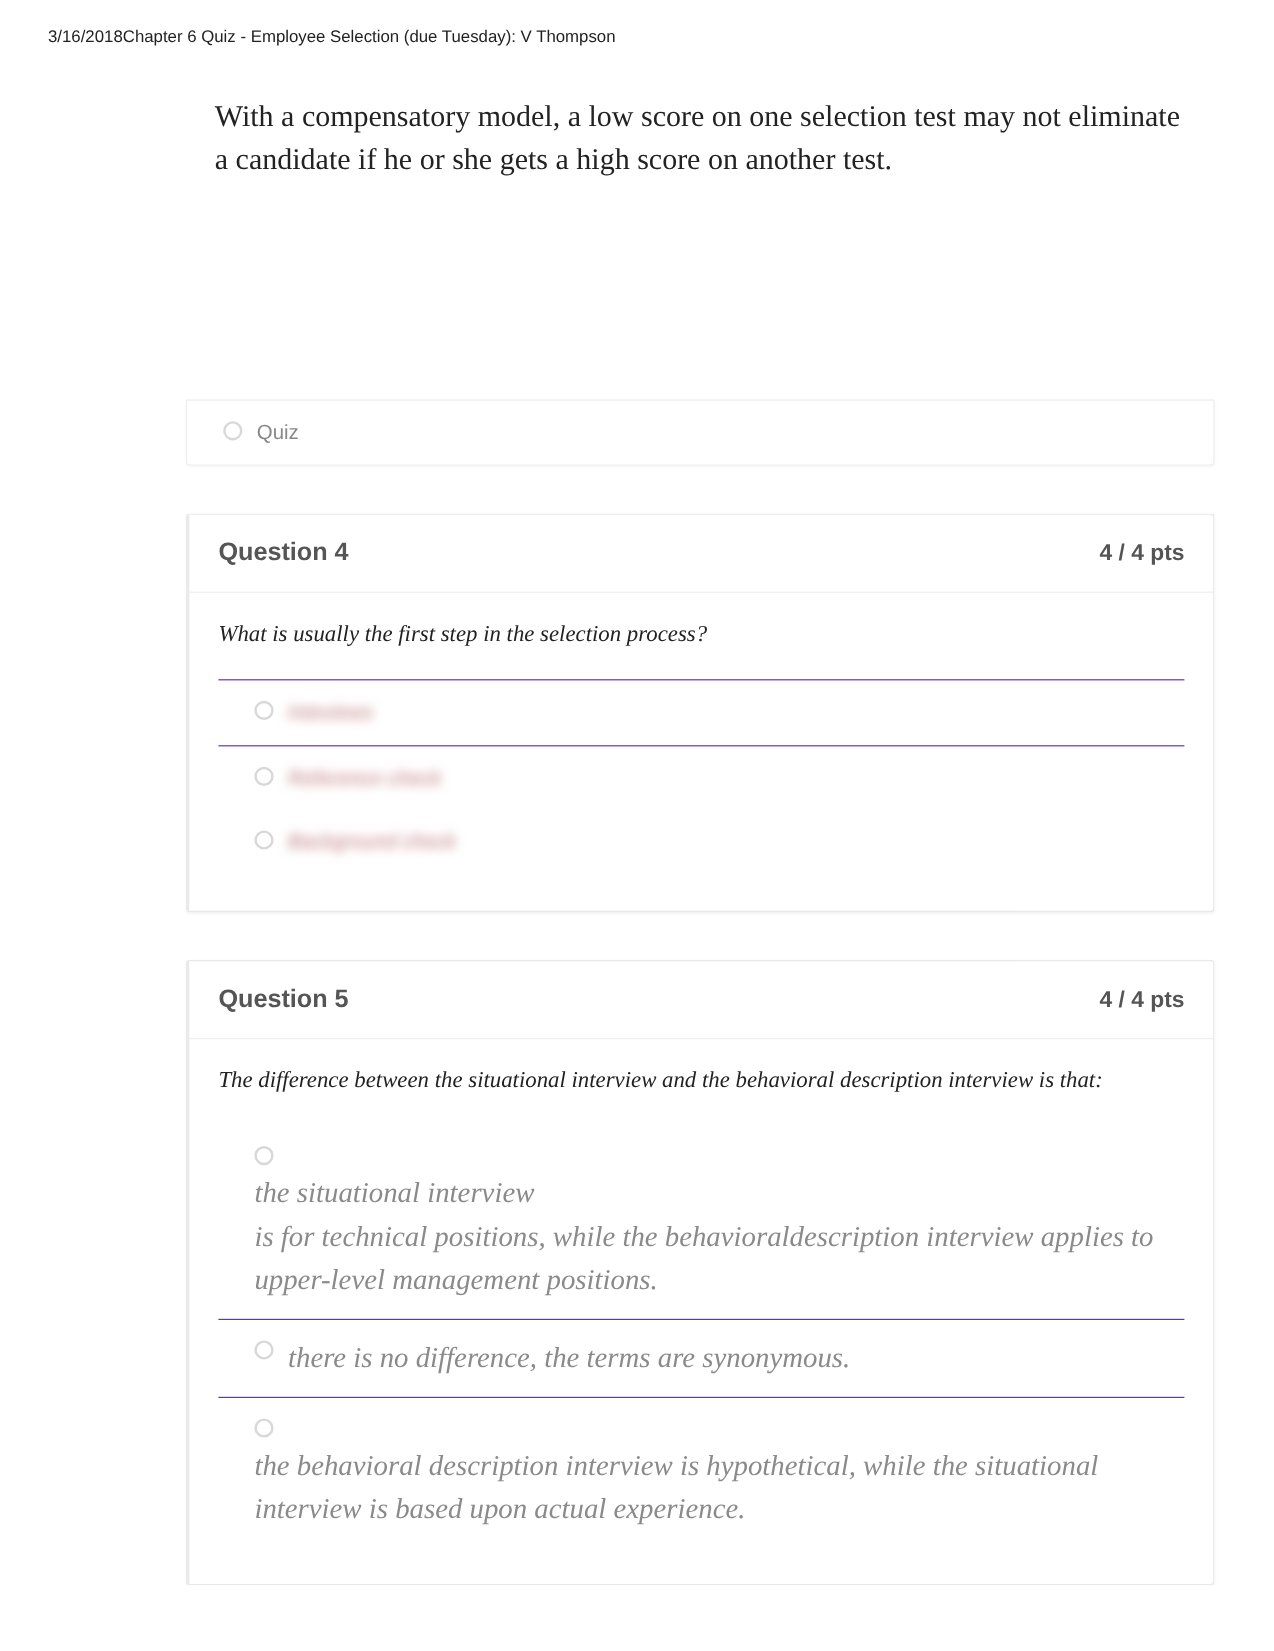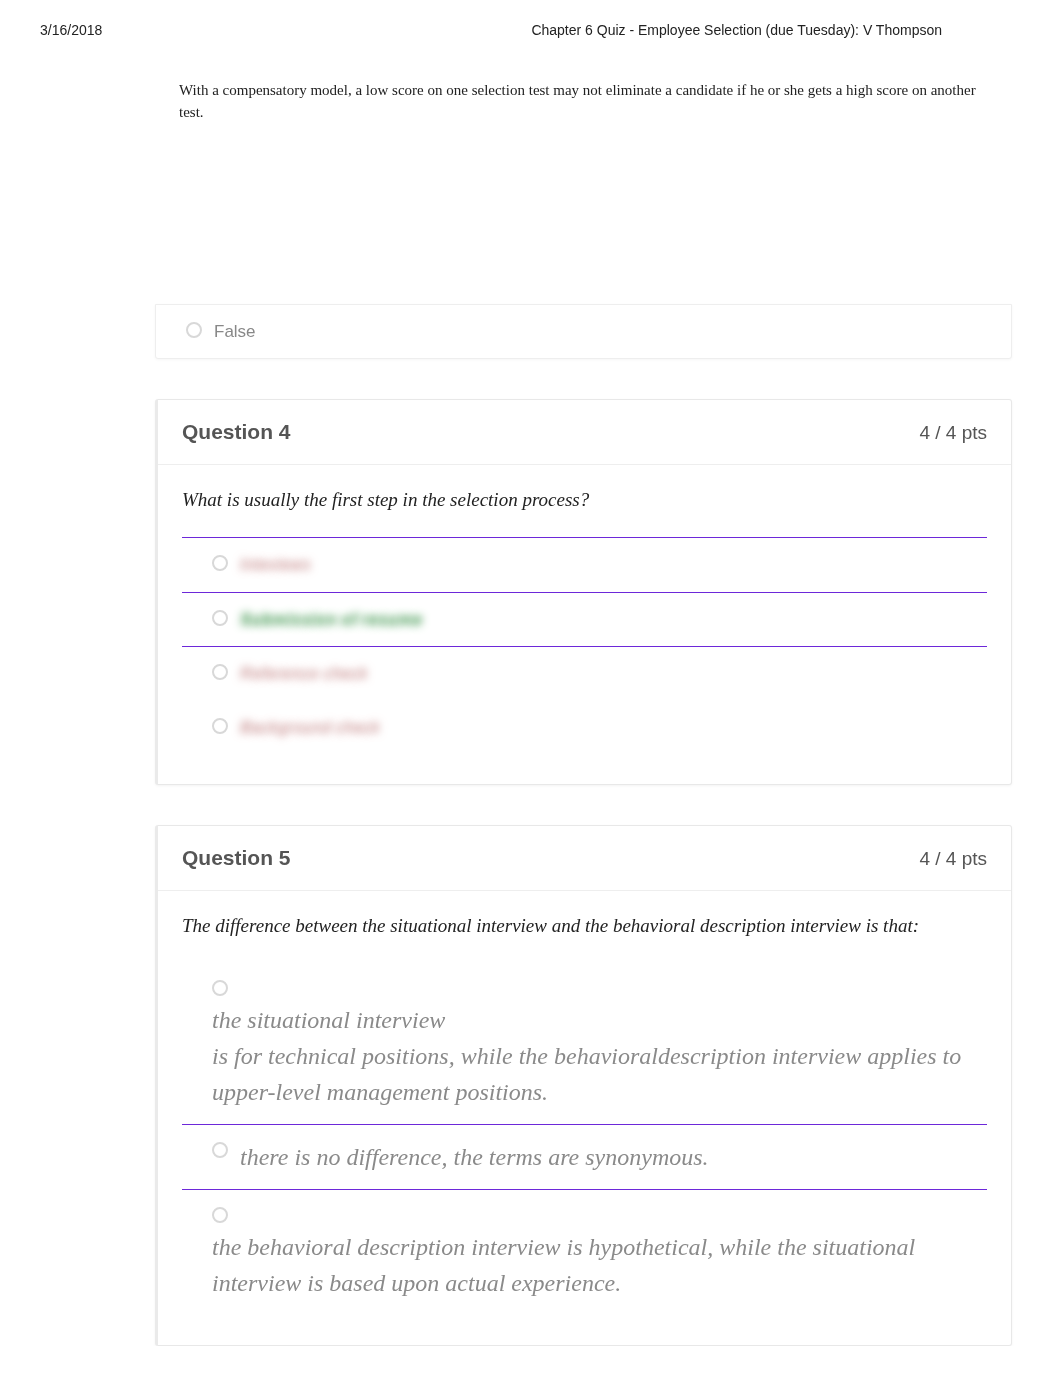--- a/index.html
+++ b/index.html
@@ -19,29 +19,29 @@
       padding: 22px 40px 10px 40px;
       font-size: 14px;
       color: #222;
     }
     .header-date {
       flex: 0 0 auto;
       text-align: center;
     }
     .header-title {
       flex: 1;
-      text-align: right;
+      text-align: left;
     }
     .content {
       margin-left: 155px;
       margin-right: 50px;
     }
     .stem-text {
       font-family: Georgia, 'Times New Roman', serif;
-      font-size: 15px;
+      font-size: 25px;
       line-height: 1.45;
       color: #222;
       margin: 32px 24px 0 24px;
     }
     .question-card {
       margin-top: 40px;
       background: #ffffff;
       border: 1px solid #e8e8e8;
       border-left: 3px solid #eaeaea;
       border-radius: 3px;
@@ -58,21 +58,21 @@
       padding: 20px 24px;
       border-bottom: 1px solid #eee;
     }
     .q-title {
       font-size: 21px;
       font-weight: bold;
       color: #555;
     }
     .q-points {
       font-size: 19px;
-      font-weight: normal;
+      font-weight: bold;
       color: #555;
     }
     .q-body {
       padding: 24px 24px 30px 24px;
       font-style: italic;
     }
     .q-prompt {
       font-family: Georgia, 'Times New Roman', serif;
       font-size: 19px;
       color: #222;
@@ -136,42 +136,38 @@
   <div style="width:80px"></div>
 </div>
 
 <div class="content">
 
   <div class="stem-text">With a compensatory model, a low score on one selection test may not eliminate a candidate if he or she gets a high score on another test.</div>
 
   <div class="residual-card with-top-gap question-card" style="margin-top:180px;border-top:1px solid #eee">
     <div class="answer-row">
       <span class="radio-dot"></span>
-      <span class="answer-text">False</span>
+      <span class="answer-text">Quiz</span>
     </div>
   </div>
 
   <div class="question-card">
     <div class="q-header">
       <div class="q-title">Question 4</div>
       <div class="q-points">4 / 4 pts</div>
     </div>
     <div class="q-body">
       <div class="q-prompt">What is usually the first step in the selection process?</div>
 
       <div class="answer-row divider-top">
         <span class="radio-dot"></span>
         <span class="answer-text blur1">Inteviews</span>
       </div>
       <div class="answer-row divider-top">
         <span class="radio-dot"></span>
-        <span class="answer-text blur-correct">Submission of resume</span>
-      </div>
-      <div class="answer-row divider-top">
-        <span class="radio-dot"></span>
         <span class="answer-text blur1">Reference check</span>
       </div>
       <div class="answer-row">
         <span class="radio-dot"></span>
         <span class="answer-text blur1">Background check</span>
       </div>
     </div>
   </div>
 
   <div class="question-card">

